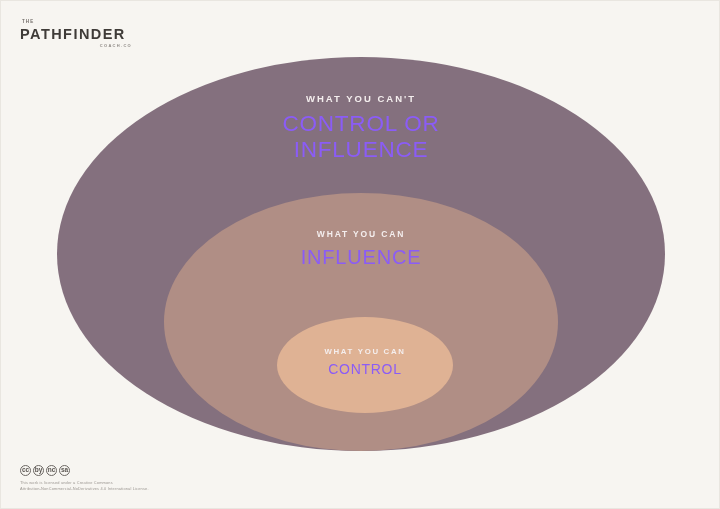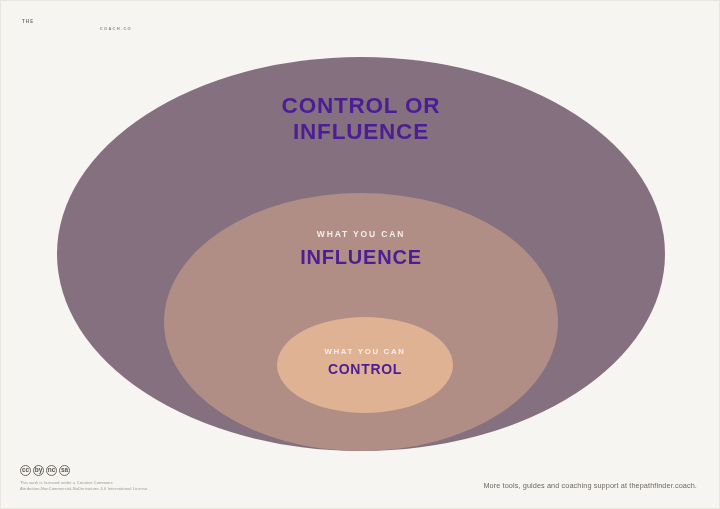--- a/index.html
+++ b/index.html
@@ -71,22 +71,22 @@
     user-select: none;
     line-height: 1.16;
     transform: translateX(-50%);
   }
   .zone-label .eyebrow {
     color: #f4eeee;
     font-weight: bold;
     white-space: nowrap;
   }
   .zone-label .headline {
-    color: #4c1d95;
-    font-weight: bold;
+    color: #8b5cf6;
+    font-weight: normal;
     white-space: nowrap;
   }
 
   
   #label-cannot-control {
     left: 360px;
     top: 92px;
   }
   #label-cannot-control .eyebrow {
     font-size: 9.5px;
@@ -173,30 +173,32 @@
     white-space: nowrap;
   }
 </style>
 </head>
 <body>
 
 <div id="poster">
 
   <div id="logo">
     <div class="logo-the">THE</div>
+    <div class="logo-main">PATHFINDER</div>
     <div class="logo-sub">COACH.CO</div>
   </div>
 
   <svg id="diagram" viewBox="0 0 720 509">
     <ellipse id="ellipse-outer" cx="360" cy="253" rx="304" ry="197" fill="#84707e"></ellipse>
     <ellipse id="ellipse-middle" cx="360" cy="321" rx="197" ry="129" fill="#b08e85"></ellipse>
     <ellipse id="ellipse-inner" cx="364" cy="364" rx="88" ry="48" fill="#dfb294"></ellipse>
   </svg>
 
   <div class="zone-label" id="label-cannot-control">
+    <div class="eyebrow">WHAT YOU CAN'T</div>
     <div class="headline">CONTROL OR</div>
     <div class="headline">INFLUENCE</div>
   </div>
 
   <div class="zone-label" id="label-influence">
     <div class="eyebrow">WHAT YOU CAN</div>
     <div class="headline">INFLUENCE</div>
   </div>
 
   <div class="zone-label" id="label-control">
@@ -208,15 +210,14 @@
     <div id="cc-icons">
         <div class="cc-badge">cc</div>
         <div class="cc-badge">by</div>
         <div class="cc-badge">nc</div>
         <div class="cc-badge">sa</div>
       </div>
     <div class="license-line">This work is licensed under a Creative Commons</div>
     <div class="license-line">Attribution-NonCommercial-NoDerivatives 4.0 International License.</div>
   </div>
 
-  <div id="footer-right">More tools, guides and coaching support at thepathfinder.coach.</div>
 
 </div>
 
 </body></html>

